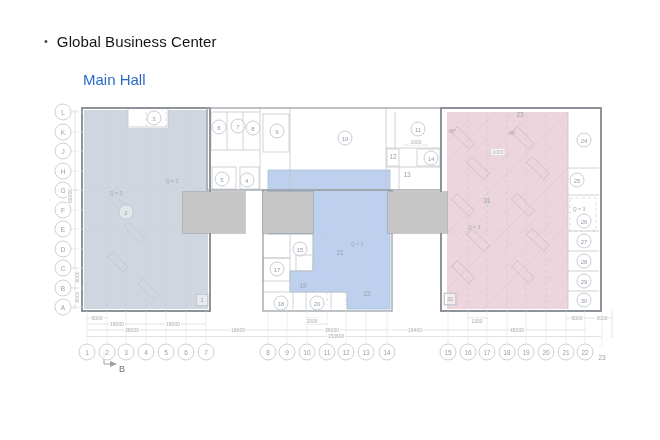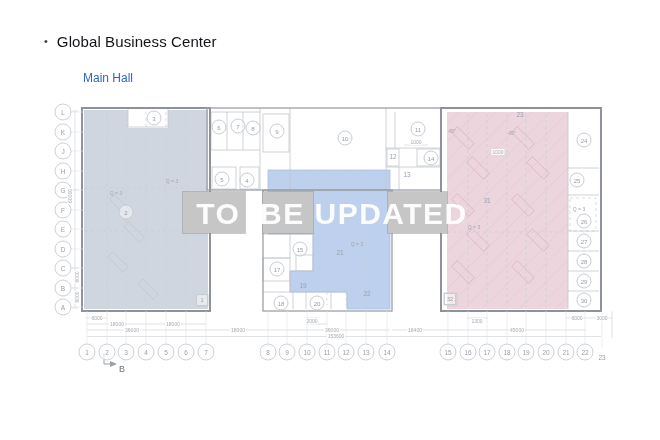--- a/index.html
+++ b/index.html
@@ -3,21 +3,21 @@
 <meta charset="utf-8">
 <style>
   html,body{margin:0;padding:0;background:#ffffff;width:660px;height:440px;overflow:hidden;
     font-family:"Liberation Sans","DejaVu Sans",sans-serif;}
   .stage{position:relative;width:660px;height:440px;background:#fff;}
 
   
   .hdr{position:absolute;left:44px;top:33px;display:flex;align-items:center;gap:9px;}
   .bullet{color:#3c3f44;font-size:11px;line-height:1;}
   .title{color:#121418;font-size:15px;letter-spacing:.1px;}
-  .subtitle{position:absolute;left:83px;top:71px;font-size:12px;font-weight:500;color:var(--c-accent);cursor:pointer;}
+  .subtitle{position:absolute;left:83px;top:71px;font-size:15px;font-weight:500;color:var(--c-accent);cursor:pointer;}
 
   
   .plan{position:absolute;left:0;top:0;width:660px;height:440px;}
   .plan svg{position:absolute;left:0;top:0;z-index:1;}
   .labels{position:absolute;left:0;top:0;width:660px;height:440px;z-index:2;}
   .lbl{position:absolute;transform:translate(-50%,-50%);display:flex;align-items:center;justify-content:center;
        color:#9aa1aa;pointer-events:none;}
   .gc{width:15px;height:15px;border:1px solid #ced2d7;border-radius:50%;font-size:6.5px;
       background:rgba(255,255,255,.75);color:#98a0a9;}
   .room-c{width:13px;height:13px;border:1px solid #c7ccd2;border-radius:50%;font-size:6px;
@@ -259,15 +259,14 @@
         <span class="lbl note" style="left: 579px; top: 209px;">Q = 3</span>
         <span class="lbl note" style="left: 452px; top: 131px;">45°</span>
         <span class="lbl note" style="left: 512px; top: 133px;">45°</span>
         <span class="lbl sec" style="left: 122px; top: 369px;">B</span>
       </div>
 
     <div class="grayblock gb1"></div>
     <div class="grayblock gb2"></div>
     <div class="grayblock gb3"></div>
 
-    <div class="watermark">TO  BE UPDATED</div>
   </div>
 </div>
 
 </body></html>

